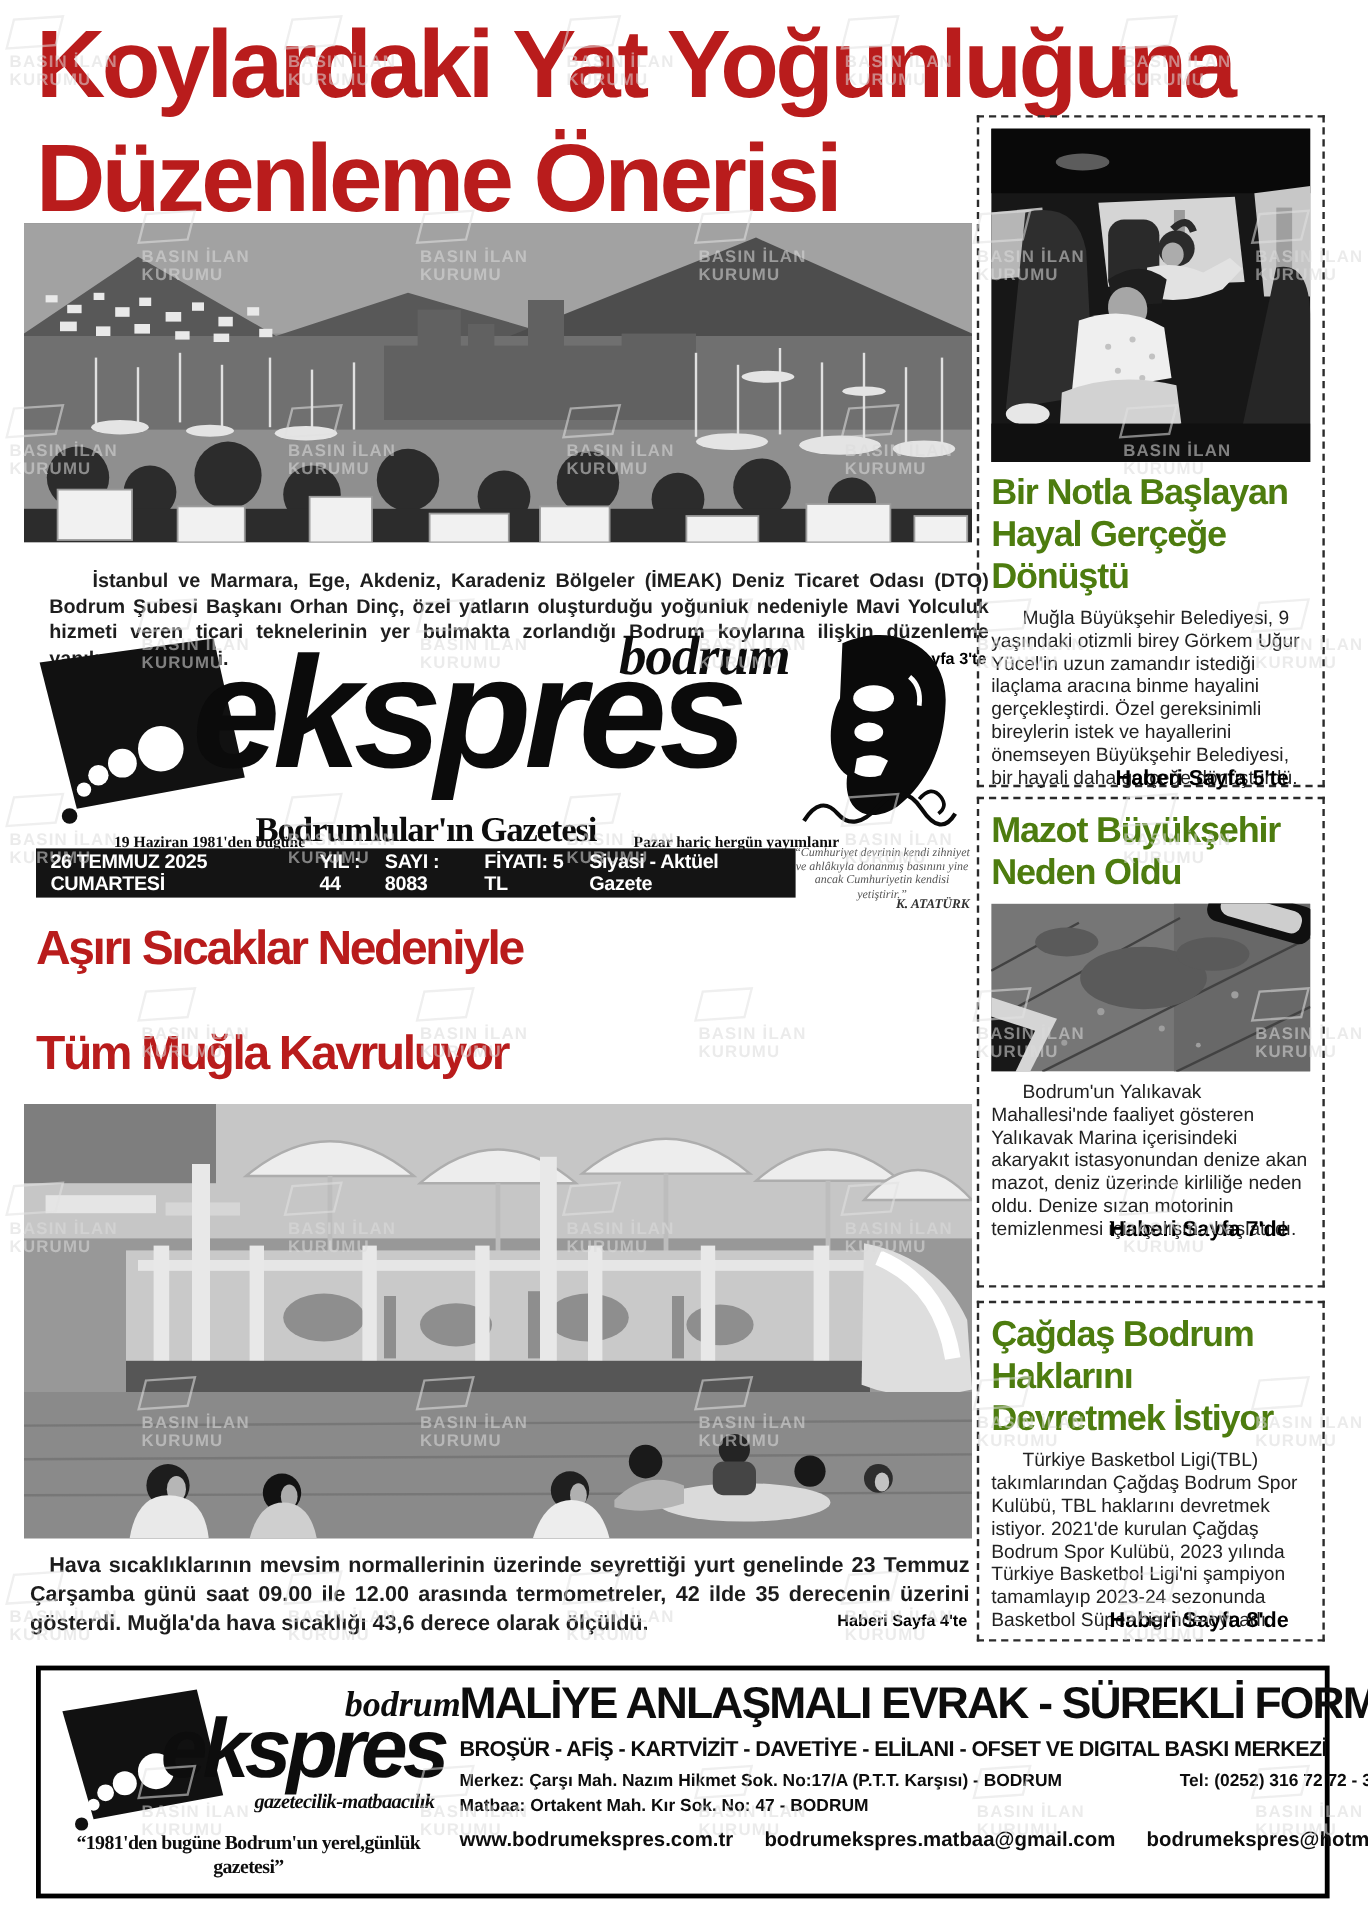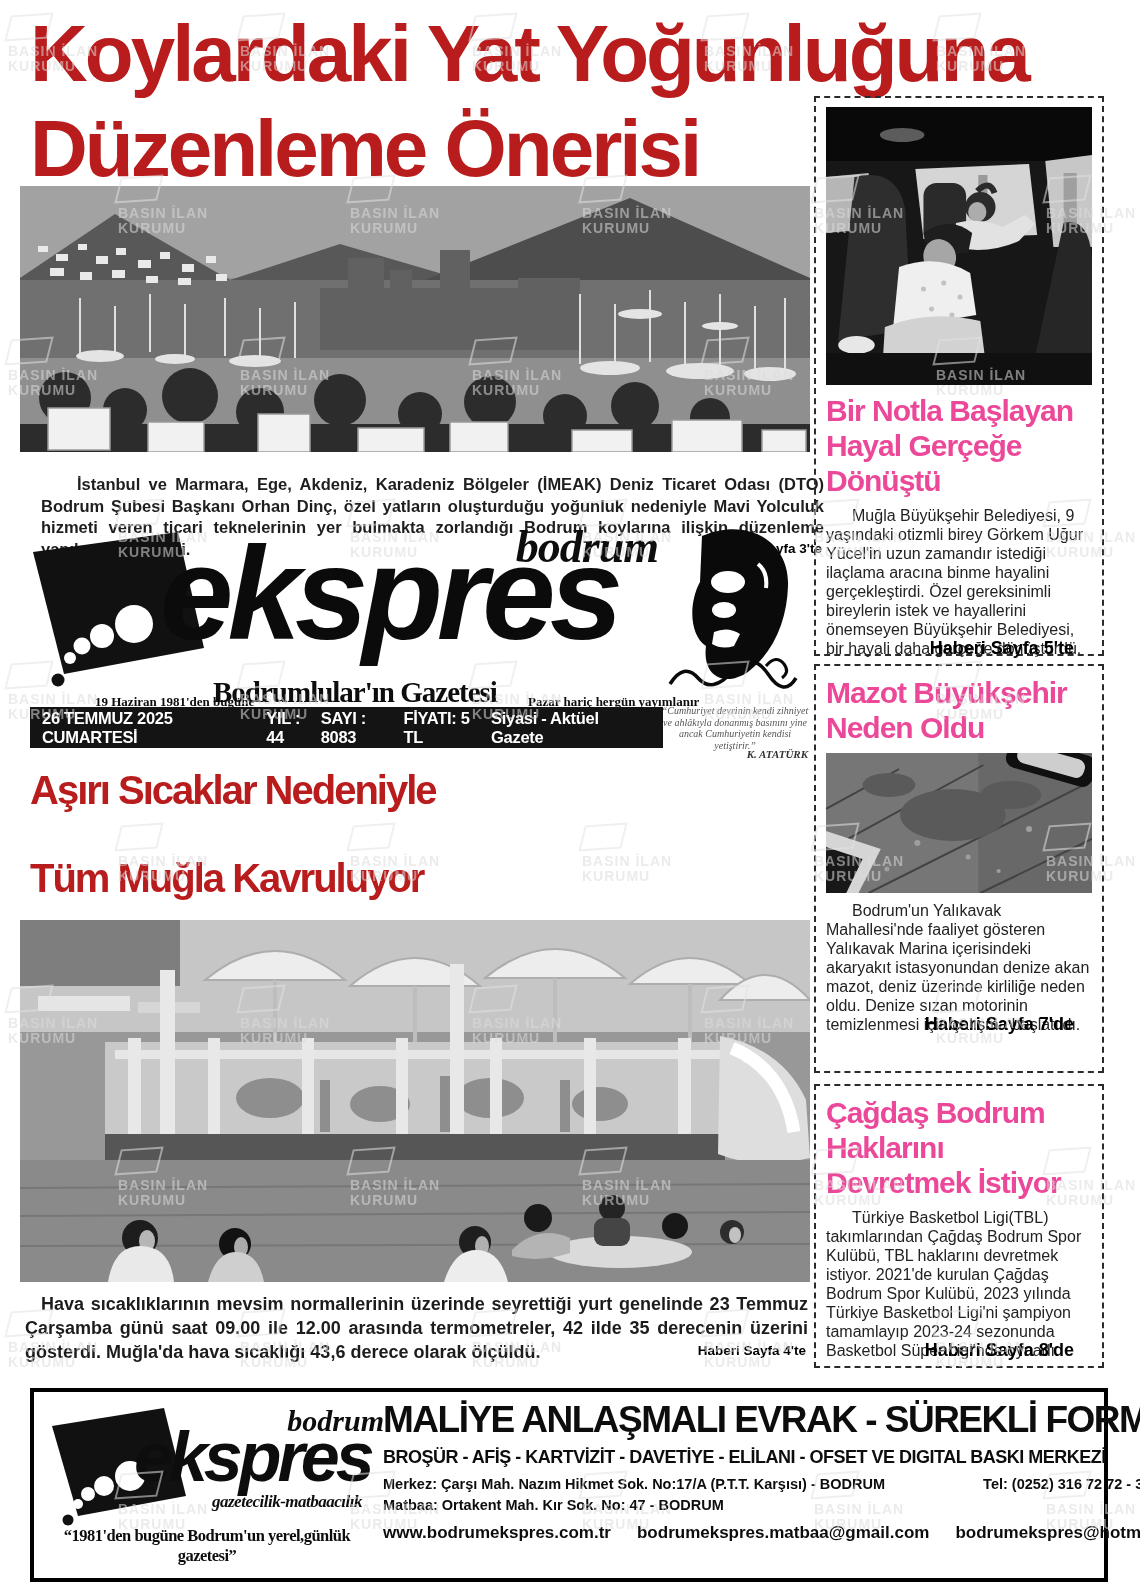--- a/index.html
+++ b/index.html
@@ -42,21 +42,21 @@
   .quote{position:absolute;left:658px;top:705px;width:154px;text-align:center;font-family:"Liberation Serif",serif;font-style:italic;font-size:10px;line-height:11.5px;color:#555;margin:0;}
   .quote-author{position:absolute;left:658px;top:748px;width:150px;text-align:right;font-family:"Liberation Serif",serif;font-style:italic;font-weight:bold;font-size:11px;color:#333;}
 
   
   .sidebox{position:absolute;left:814px;width:290px;border:2px dashed #2b2b2b;box-sizing:border-box;padding:7px 10px;background:transparent;}
   .box1{top:96px;height:560px;}
   .box2{top:664px;height:409px;}
   .box3{top:1084px;height:284px;}
   .side-photo{width:266px;height:278px;margin:2px auto 8px;}
   .side-photo2{width:266px;height:140px;margin:4px auto 8px;}
-  .side-head{margin:2px 0 8px;font-size:30px;line-height:35px;letter-spacing:-1px;font-weight:bold;color:#ec4899;}
+  .side-head{margin:2px 0 8px;font-size:30px;line-height:35px;letter-spacing:-1px;font-weight:bold;color:#4d7c0f;}
   .side-head .hl{display:block;white-space:nowrap;}
   .side-body{position:relative;margin:0;font-size:16px;line-height:19px;color:#222;text-indent:26px;padding-bottom:1px;}
   .side-body .pref{font-size:18px;right:18px;}
 
   
   .adbanner{position:absolute;left:30px;top:1388px;width:1078px;height:194px;border:4px solid #000;box-sizing:border-box;display:flex;background:#fff;}
   .ad-left{position:relative;width:345px;flex:none;}
   .ad-logo{position:absolute;left:12px;top:12px;width:190px;height:122px;}
   .ad-city{position:absolute;left:190px;top:14px;width:160px;text-align:right;font-family:"Liberation Serif",serif;font-style:italic;font-weight:bold;font-size:30px;line-height:30px;}
   .ad-name{position:absolute;left:100px;top:30px;font-size:70px;line-height:70px;font-weight:bold;font-style:italic;letter-spacing:-4px;}

